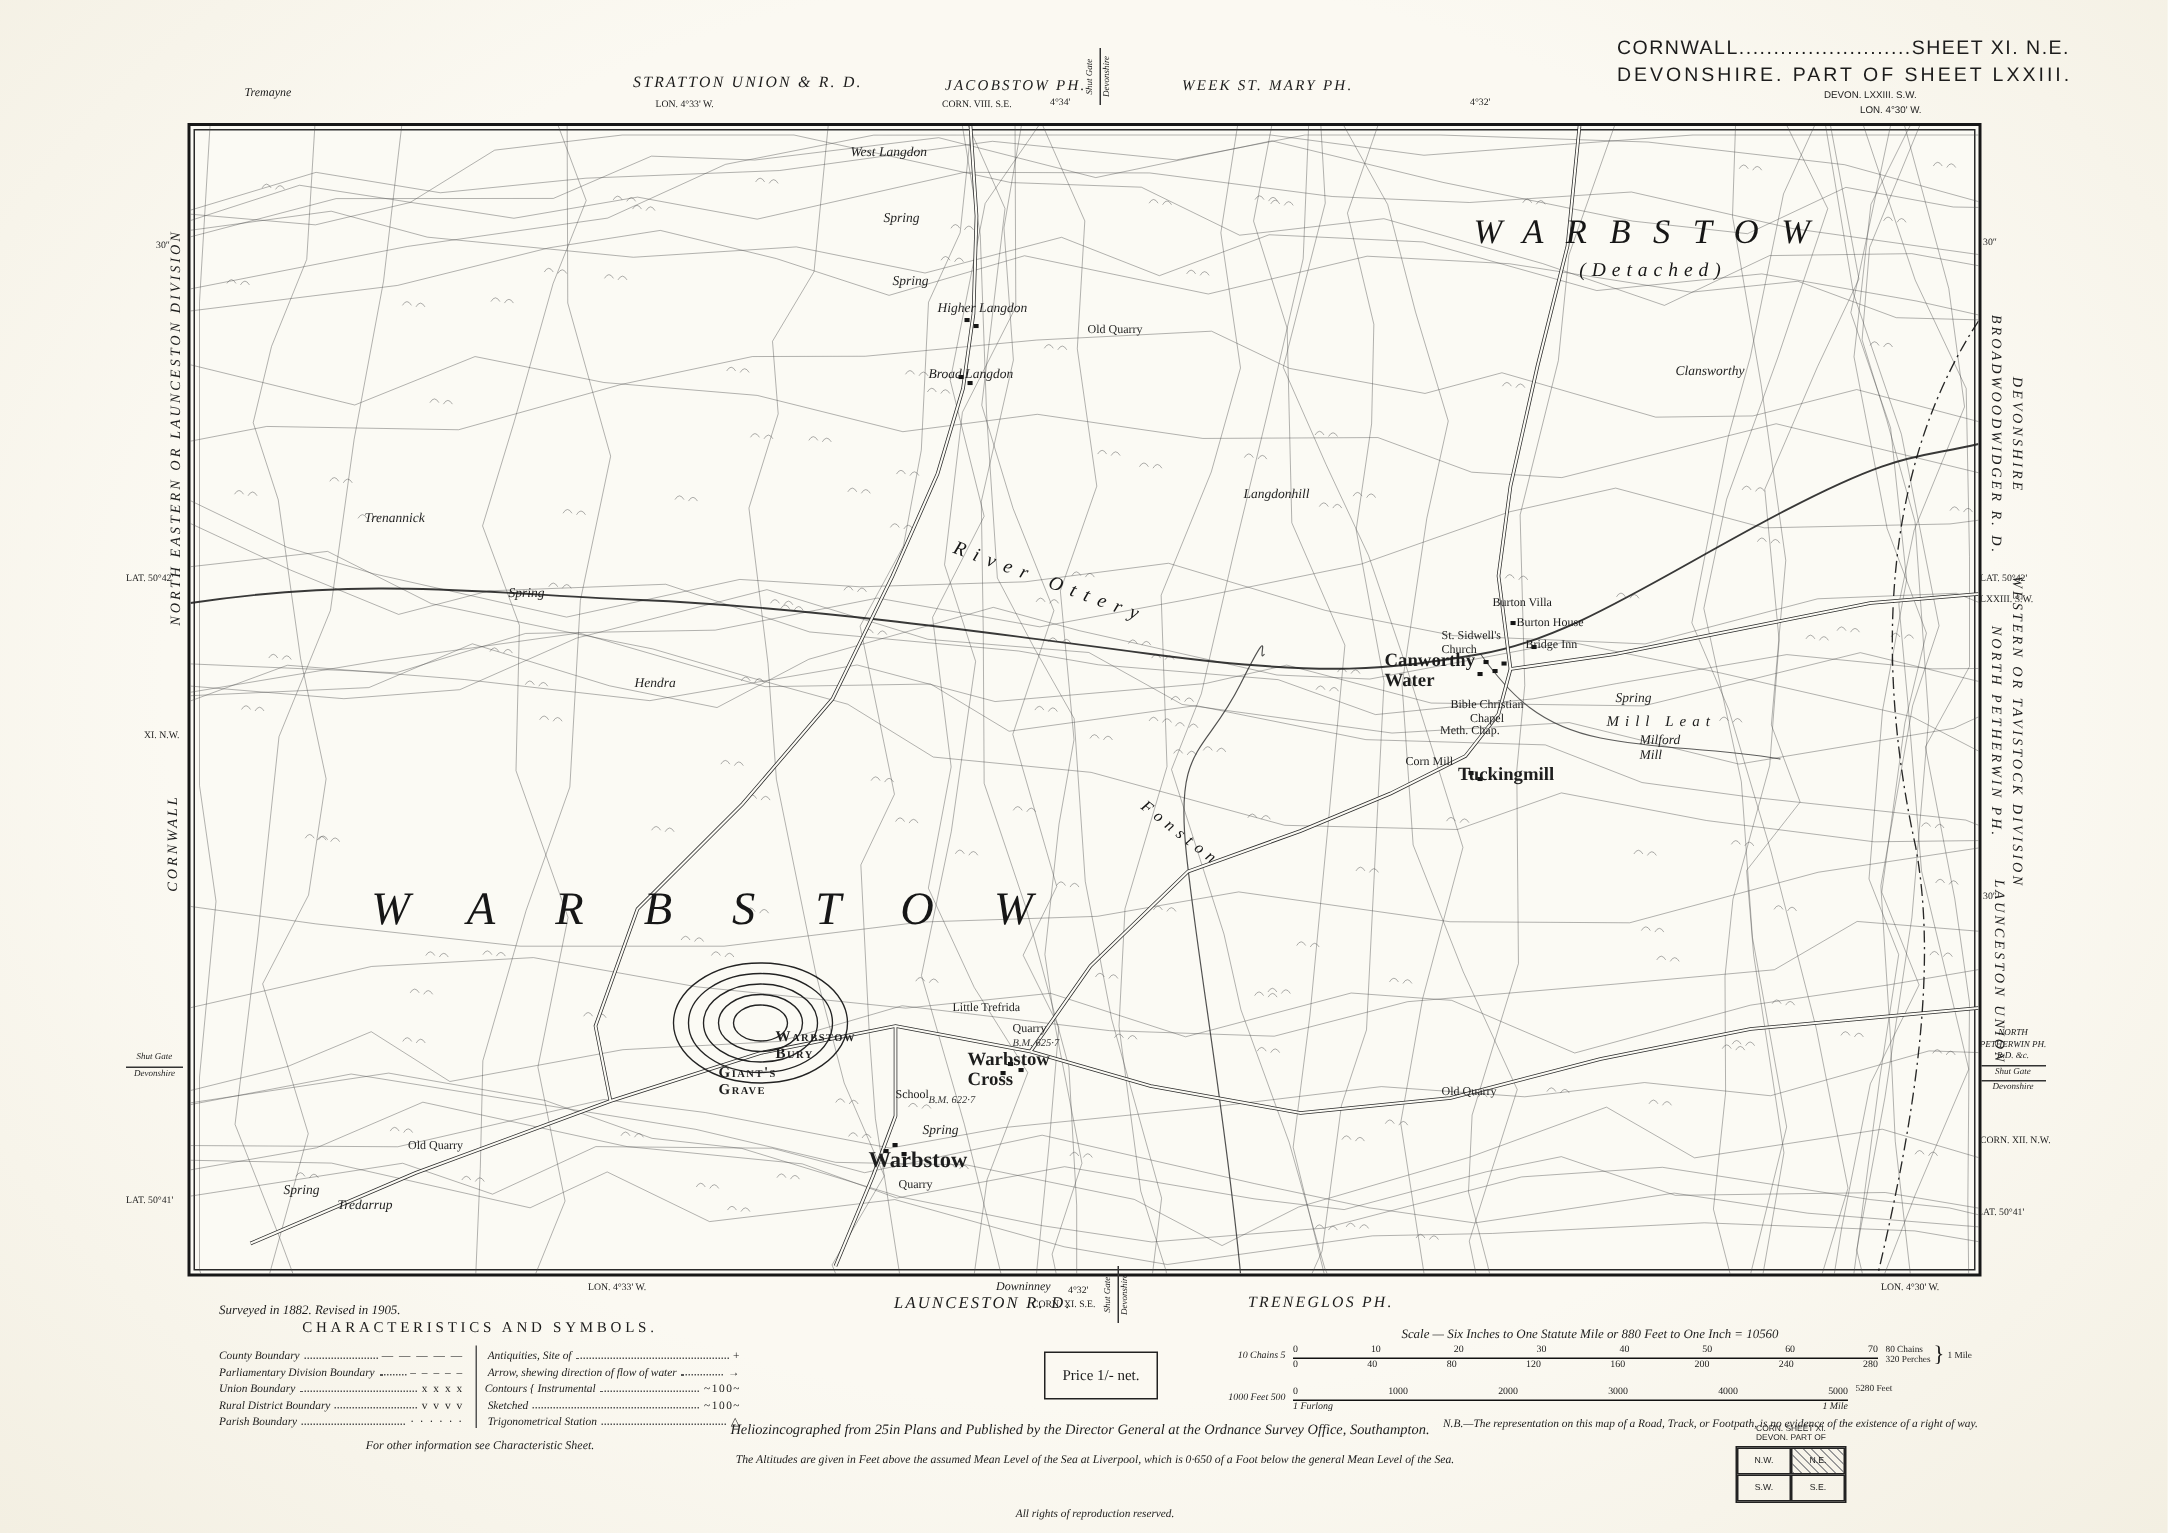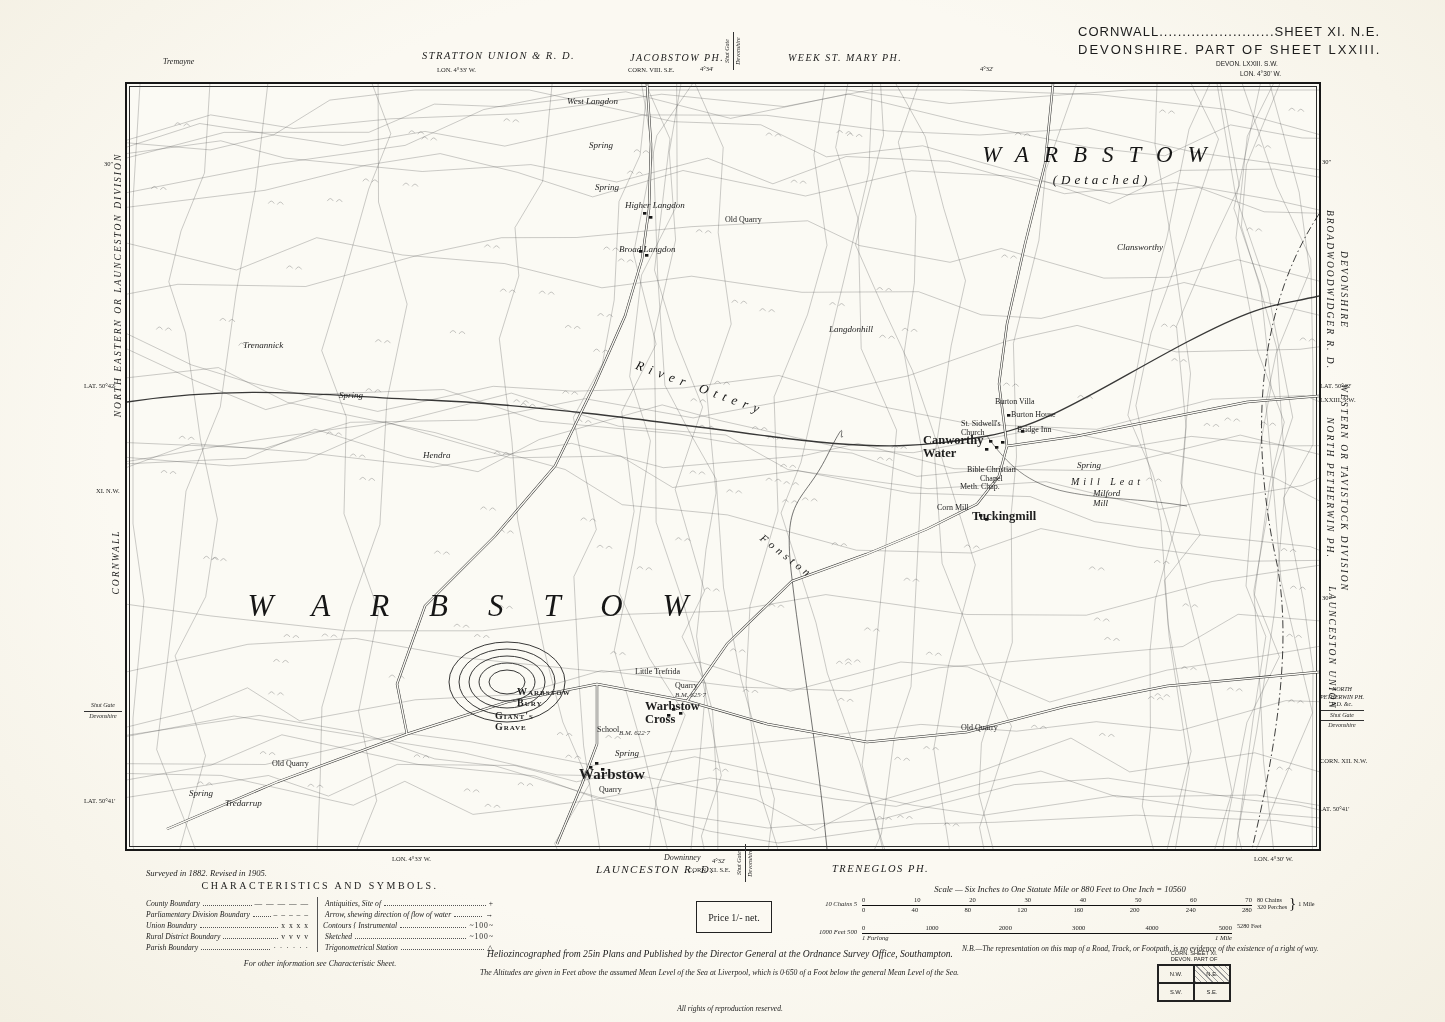--- a/index.html
+++ b/index.html
@@ -57,21 +57,21 @@
   .srow{display:flex;justify-content:space-between;font-size:6.6px;height:9px;}
   .srow span{position:relative;}
   .sprefix{position:absolute;right:100%;margin-right:5px;font-size:6.6px;font-style:italic;white-space:nowrap;top:4px;}
   .sright{position:absolute;left:100%;margin-left:5px;font-size:6.2px;line-height:1.25;white-space:nowrap;top:-2px;
     display:flex;align-items:center;gap:2px;}
   .brace{font-size:15px;font-weight:normal;}
   .ssub{display:flex;justify-content:space-between;font-size:6.6px;font-style:italic;height:9px;}
   
   .note1{position:absolute;left:470px;top:948px;width:500px;text-align:center;font-style:italic;font-size:9.6px;}
   .nb{position:absolute;left:962px;top:944px;width:400px;font-style:italic;font-size:7.6px;}
-  .note2{position:absolute;left:480px;top:968px;width:500px;font-style:italic;font-size:7.8px;}
+  .note2{position:absolute;left:480px;top:968px;width:500px;text-align:center;font-style:italic;font-size:7.8px;}
   .note3{position:absolute;left:480px;top:982px;width:500px;text-align:center;font-style:italic;font-size:7.8px;}
   .copyright{position:absolute;left:560px;top:1004px;width:340px;text-align:center;font-style:italic;font-size:7.5px;}
   .survey-note{position:absolute;left:146px;top:868px;font-style:italic;font-size:8.6px;}
   
   .index-box{position:absolute;left:1152px;top:950px;width:84px;font-size:5.6px;text-align:center;
     font-family:"Liberation Sans", sans-serif;}
   .index-grid{width:72px;margin:2px auto 0;border:.9px solid #222;display:grid;grid-template-columns:1fr 1fr;}
   .index-cell{height:16px;display:flex;align-items:center;justify-content:center;border:.5px solid #222;font-size:5.8px;}
   .index-cell.hatch{background:repeating-linear-gradient(45deg,#9a9a9a 0 .8px,transparent .8px 4px);}
 </style>
@@ -402,21 +402,21 @@
         <span class="place r" style="left: 833px; top: 399px;">Meth. Chap.</span>
         <span class="place r" style="left: 810px; top: 420px;">Corn Mill</span>
         <span class="place bb" style="left: 845px; top: 426px;">Tuckingmill</span>
         <span class="place s" style="left: 944px; top: 392px;">Mill Leat</span>
         <span class="place i" style="left: 950px; top: 376px;">Spring</span>
         <span class="place i" style="left: 966px; top: 404px;">Milford
 Mill</span>
         <span class="place r" style="left: 834px; top: 640px;">Old Quarry</span>
         <span class="place a" style="left: 390px; top: 602px;">Warbstow
 Bury</span>
-        <span class="place a" style="left: 368px; top: 626px;">Giant's
+        <span class="place a" style="left: 352px; top: 626px;">Giant's
 Grave</span>
         <span class="place r" style="left: 508px; top: 584px;">Little Trefrida</span>
         <span class="place r" style="left: 548px; top: 598px;">Quarry</span>
         <span class="place bm" style="left: 548px; top: 608px;">B.M. 625·7</span>
         <span class="place bb" style="left: 518px; top: 616px;">Warbstow
 Cross</span>
         <span class="place r" style="left: 470px; top: 642px;">School</span>
         <span class="place bm" style="left: 492px; top: 646px;">B.M. 622·7</span>
         <span class="place i" style="left: 488px; top: 664px;">Spring</span>
         <span class="place bbx" style="left: 452px; top: 682px;">Warbstow</span>

